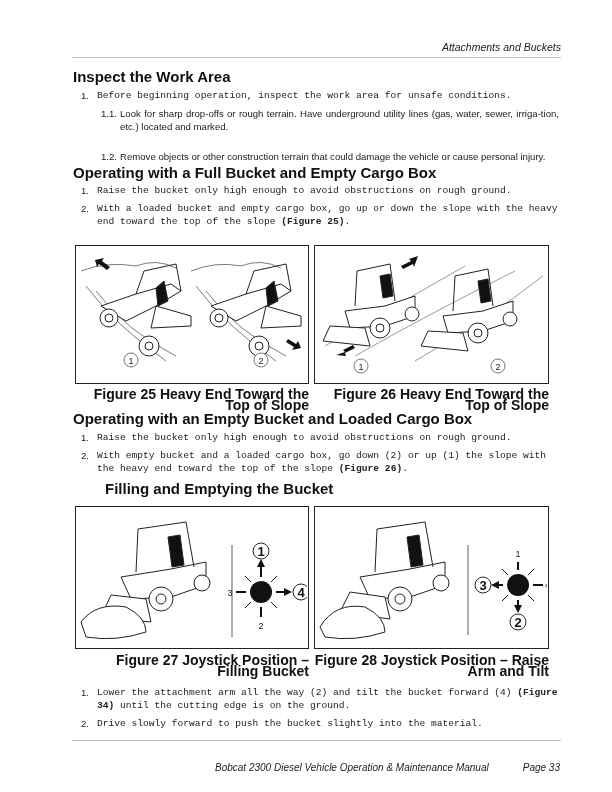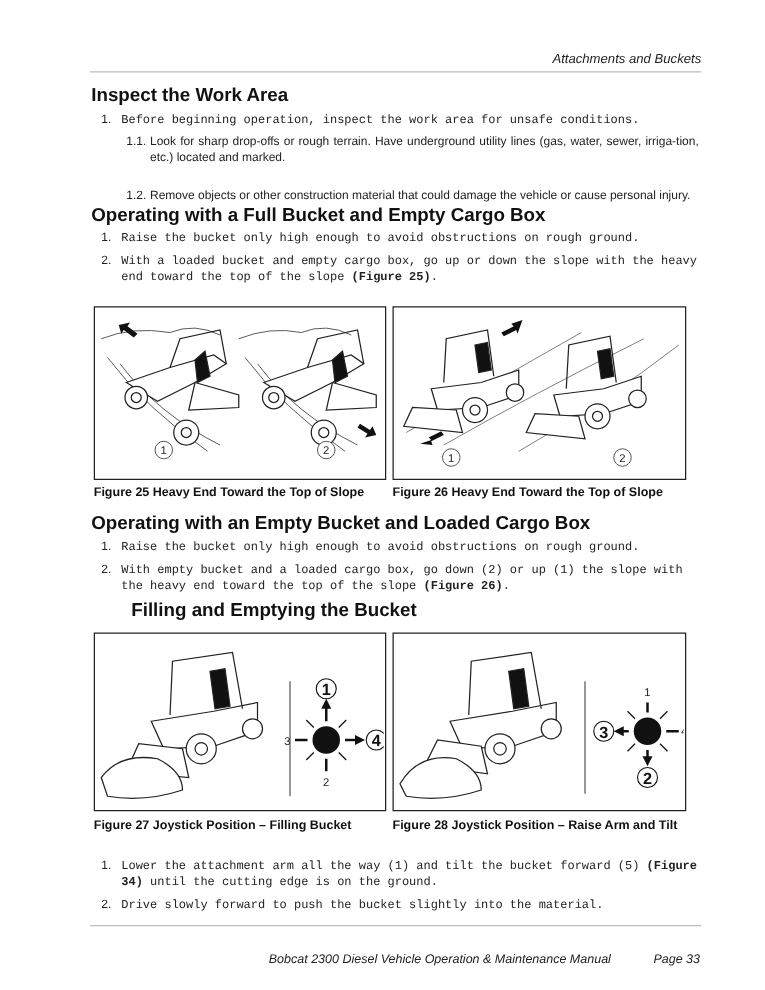--- a/index.html
+++ b/index.html
@@ -11,42 +11,42 @@
   h2 { position:absolute; left:73px; margin:0; font-size:15px; font-weight:bold; color:#111; }
   .item { position:absolute; font-size:9.6px; line-height:13.3px; color:#222; }
   .item .num { position:absolute; left:0; top:0; }
   .item .txt { display:block; }
   .lvl1 { left:81px; width:478px; }
   .lvl1 .txt { margin-left:16px;font-family:Liberation Mono, monospace; }
   .lvl2 { left:101px; width:458px; }
   .lvl2 .txt { margin-left:19px; text-align:justify; }
   b { font-weight:bold; }
   .figbox { position:absolute; border:1.6px solid #222; background:#fff; box-sizing:border-box; }
-  .caption { position:absolute; font-size:10px; font-weight:bold; text-align:left; color:#111; line-height:11px; }
+  .caption { position:absolute; font-size:14px; font-weight:bold; text-align:right; color:#111; line-height:11px; }
   .footer { position:absolute; top:762px; font-size:10px; font-style:italic; color:#222; }
   svg text { font-family:"Liberation Sans", sans-serif; }
 </style>
 </head>
 <body>
 
 <div class="abs hdr-text">Attachments and Buckets</div>
 <div class="abs rule" style="top:57px;"></div>
 
 <h2 style="top:68px;">Inspect the Work Area</h2>
 <div class="item lvl1" style="top:89px;">
   <span class="num">1.</span>
   <span class="txt">Before beginning operation, inspect the work area for unsafe conditions.</span>
 </div>
 <div class="item lvl2" style="top:107px;">
   <span class="num">1.1.</span>
   <span class="txt">Look for sharp drop-offs or rough terrain. Have underground utility lines (gas, water, sewer, irriga-tion, etc.) located and marked.</span>
 </div>
 <div class="item lvl2" style="top:137px;margin-top:13px;">
   <span class="num">1.2.</span>
-  <span class="txt">Remove objects or other construction material that could damage the vehicle or cause personal injury.</span>
+  <span class="txt">Remove objects or other construction terrain that could damage the vehicle or cause personal injury.</span>
 </div>
 
 <h2 style="top:164px;">Operating with a Full Bucket and Empty Cargo Box</h2>
 <div class="item lvl1" style="top:184px;">
   <span class="num">1.</span>
   <span class="txt">Raise the bucket only high enough to avoid obstructions on rough ground.</span>
 </div>
 <div class="item lvl1" style="top:202px;">
   <span class="num">2.</span>
   <span class="txt"><span>With a loaded bucket and empty cargo box, go up or down the slope with the heavy end toward the top of the slope </span><b>(Figure 25)</b><span>.</span></span>
@@ -222,21 +222,21 @@
       <text x="235" y="81" font-size="9" text-anchor="end" fill="#222">4</text>
     </g>
   </svg>
 </div>
 <div class="caption" style="left:314px; top:655px; width:235px;">
   <div>Figure 28   Joystick Position – Raise Arm and Tilt</div>
 </div>
 
 <div class="item lvl1" style="top:686px;">
   <span class="num">1.</span>
-  <span class="txt"><span>Lower the attachment arm all the way (1) and tilt the bucket forward (5) </span><b>(Figure 34)</b><span> until the cutting edge is on the ground.</span></span>
+  <span class="txt"><span>Lower the attachment arm all the way (2) and tilt the bucket forward (4) </span><b>(Figure 34)</b><span> until the cutting edge is on the ground.</span></span>
 </div>
 <div class="item lvl1" style="top:717px;">
   <span class="num">2.</span>
   <span class="txt">Drive slowly forward to push the bucket slightly into the material.</span>
 </div>
 
 <div class="abs rule" style="top:740px;"></div>
 <div class="footer" style="left:215px;">Bobcat 2300 Diesel Vehicle Operation &amp; Maintenance Manual</div>
 <div class="footer" style="right:52px;">Page 33</div>
 

